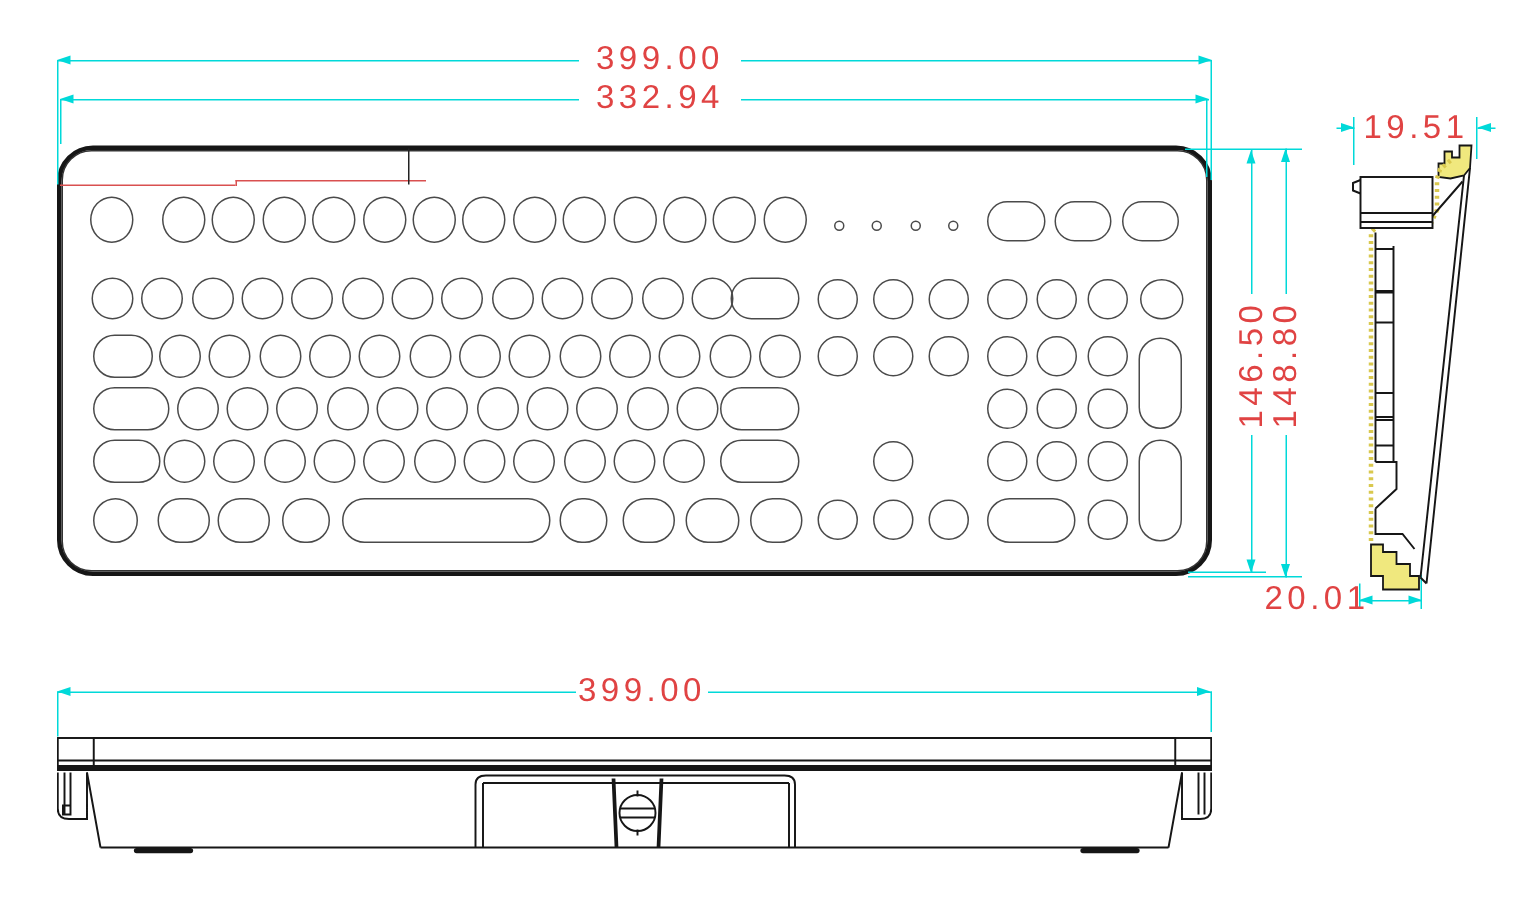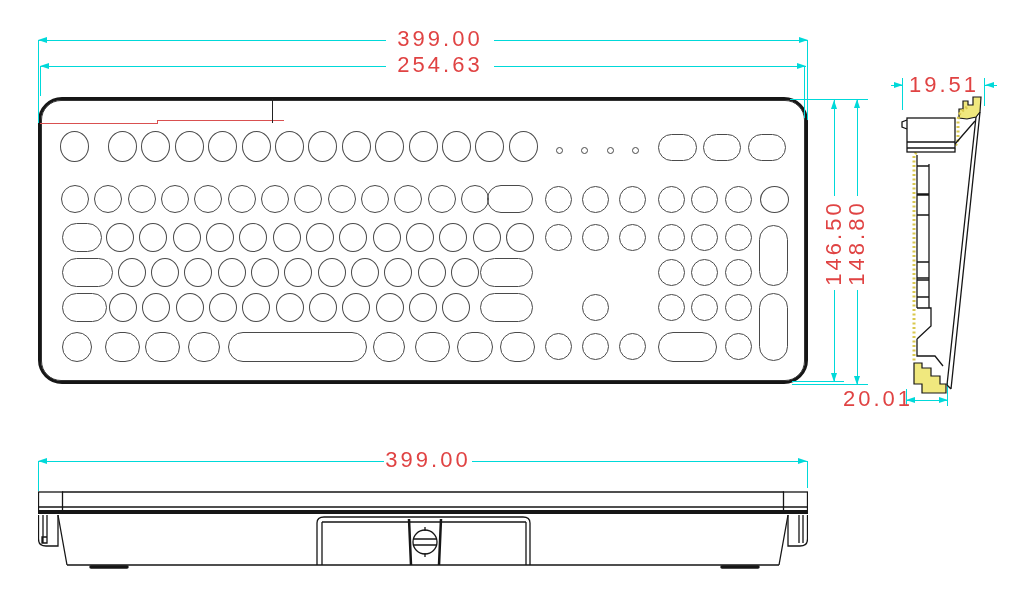--- a/index.html
+++ b/index.html
@@ -172,21 +172,21 @@
   <div class="cyl" style="left:494px;top:66px;width:312px;height:1px;"></div>
   <div class="cyl" style="left:38px;top:40px;width:1px;height:83px;"></div>
   <div class="cyl" style="left:40px;top:66px;width:1px;height:30px;"></div>
   <div class="cyl" style="left:807px;top:40px;width:1px;height:80px;"></div>
   <div class="cyl" style="left:804px;top:66px;width:1px;height:52px;"></div>
   <div class="arr l" style="left:38px;top:36.5px;"></div>
   <div class="arr r" style="left:799px;top:36.5px;"></div>
   <div class="arr l" style="left:40px;top:62.5px;"></div>
   <div class="arr r" style="left:797px;top:62.5px;"></div>
   <div class="dim" style="left:386px;top:28px;width:108px;">399.00</div>
-  <div class="dim" style="left:386px;top:54px;width:108px;">254.63</div>
+  <div class="dim" style="left:386px;top:54px;width:108px;">332.94</div>
 
   <div class="cyl" style="left:790px;top:99px;width:78px;height:1px;"></div>
   <div class="cyl" style="left:834px;top:100px;width:1px;height:96px;"></div>
   <div class="cyl" style="left:834px;top:290px;width:1px;height:92px;"></div>
   <div class="cyl" style="left:857px;top:99px;width:1px;height:97px;"></div>
   <div class="cyl" style="left:857px;top:290px;width:1px;height:95px;"></div>
   <div class="cyl" style="left:792px;top:381px;width:52px;height:1px;"></div>
   <div class="cyl" style="left:792px;top:384px;width:76px;height:1px;"></div>
   <div class="arr u" style="left:831px;top:100px;"></div>
   <div class="arr d" style="left:831px;top:373px;"></div>

